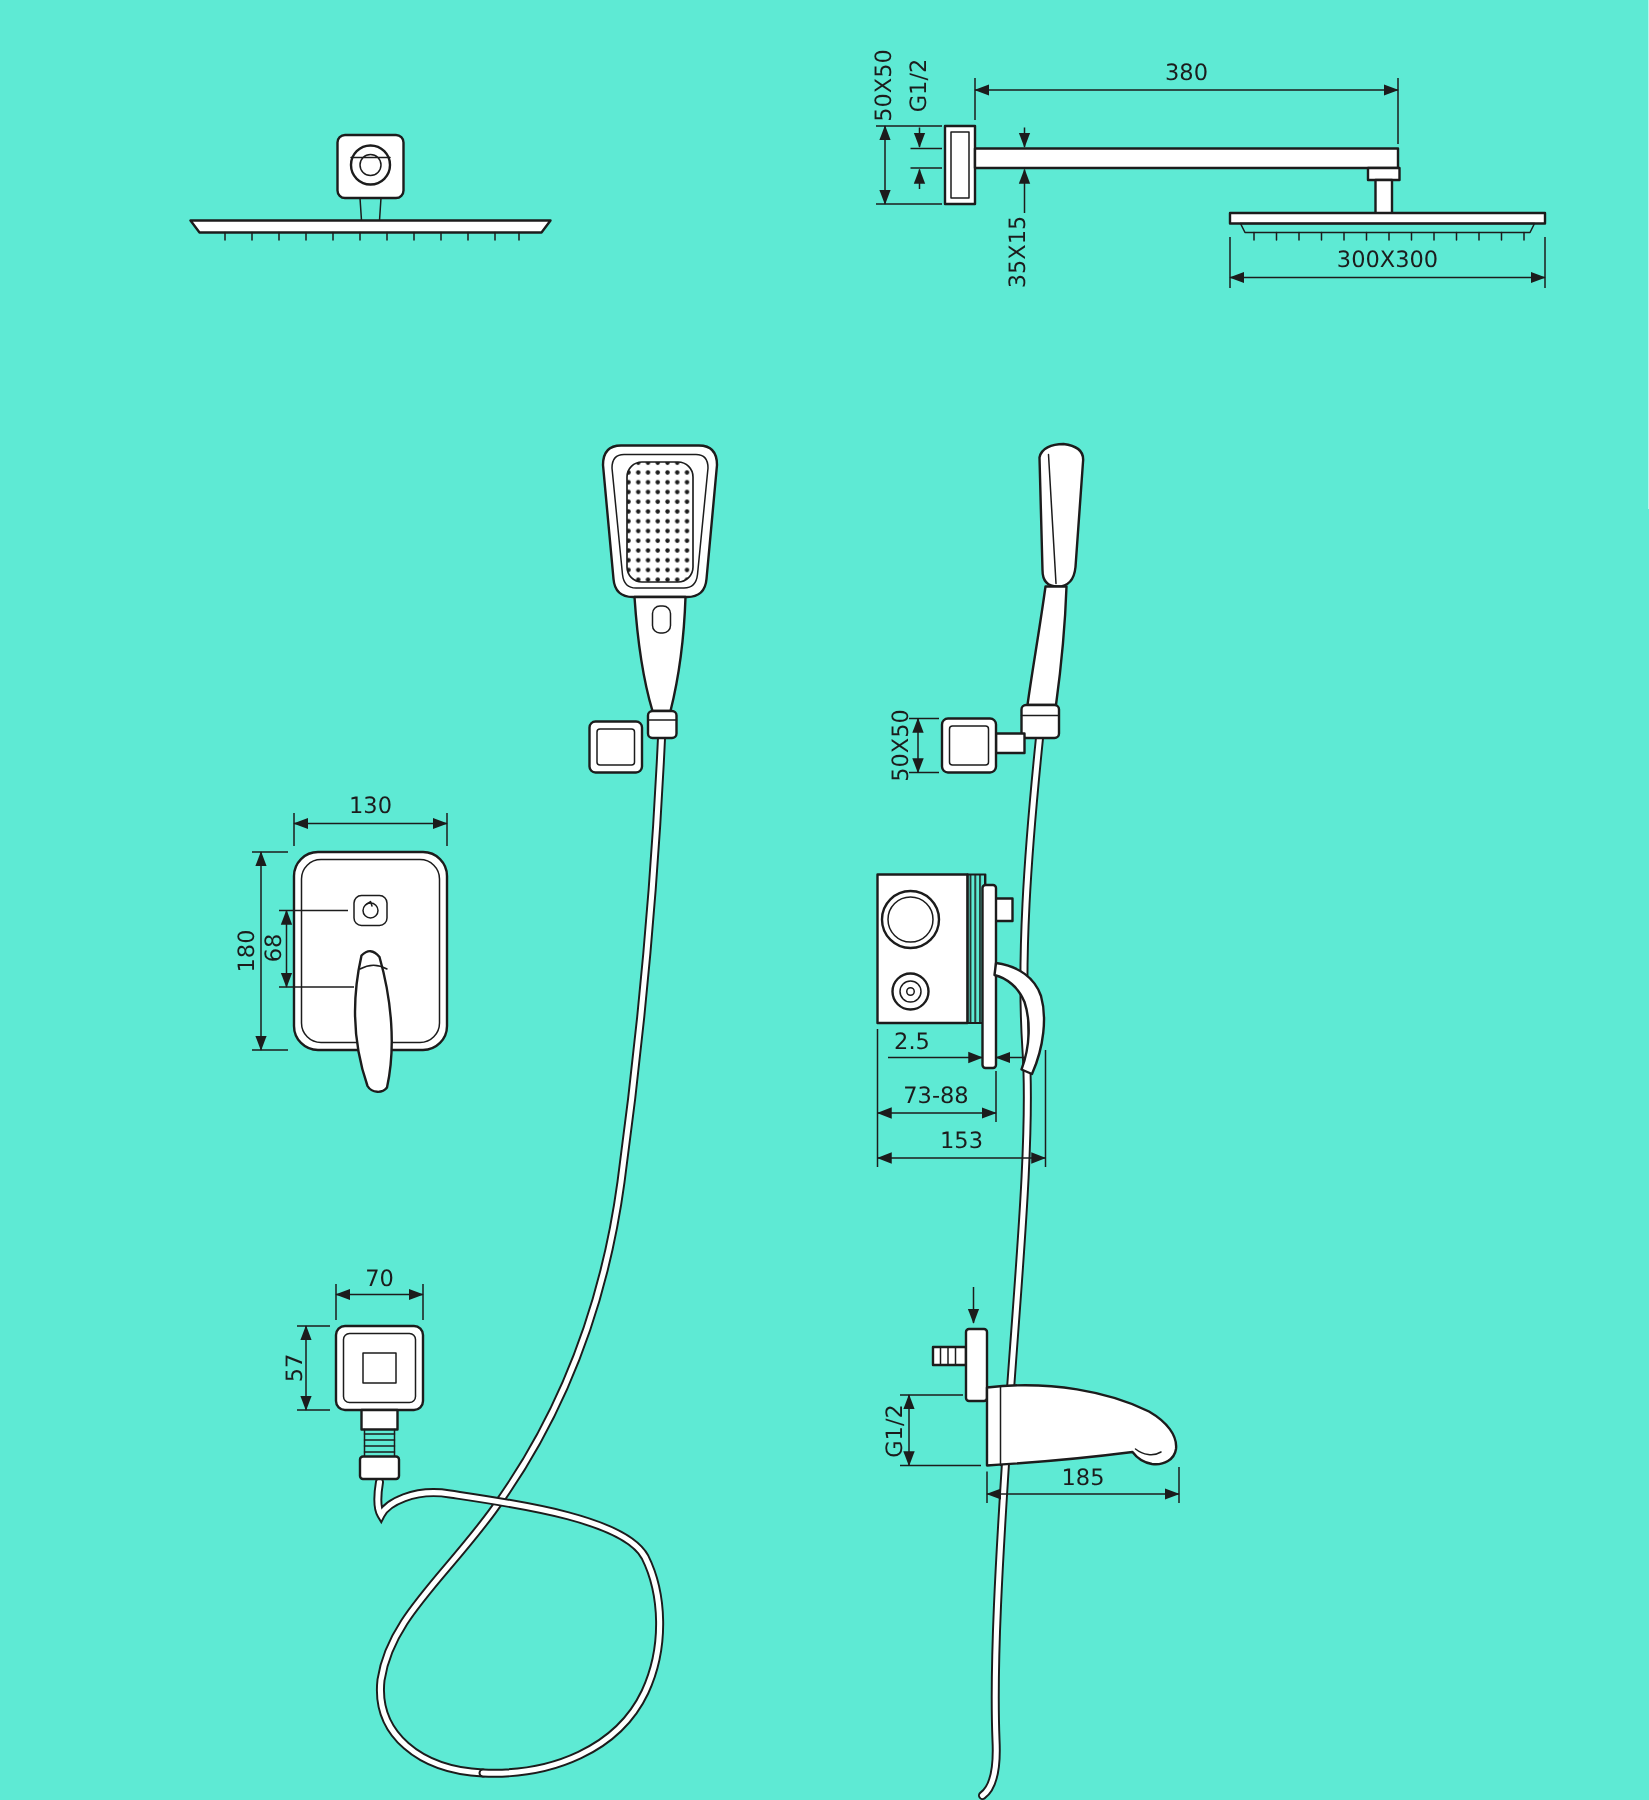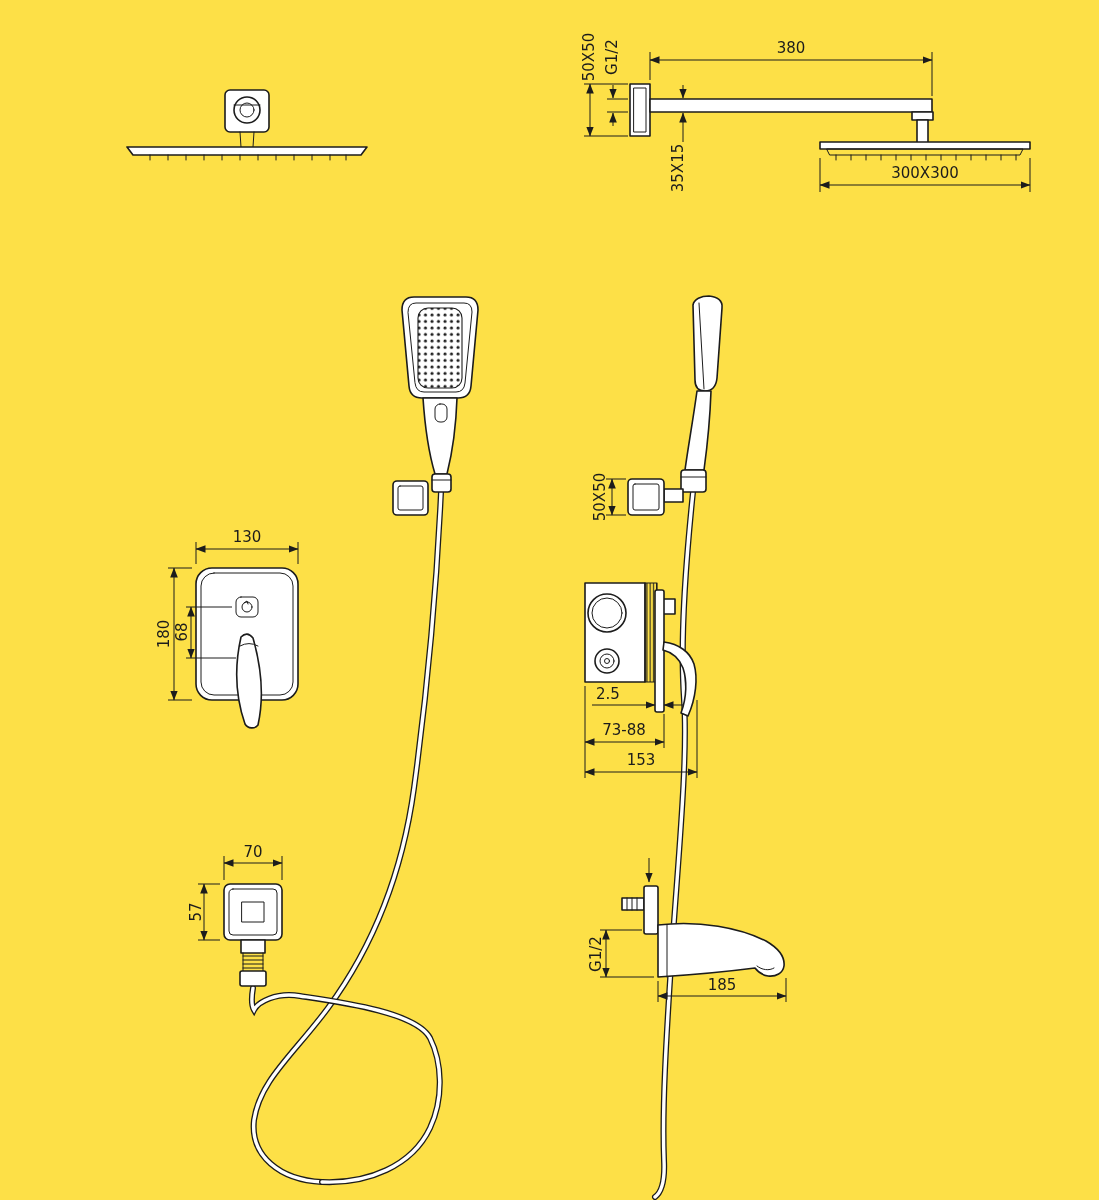--- a/index.html
+++ b/index.html
@@ -1,16 +1,16 @@
 <!DOCTYPE html>
 <html><head>
 <meta charset="utf-8">
 <style>
   html,body{margin:0;padding:0;background:#ffffff;}
-  .stage{width:1099px;height:1200px;position:relative;background:#fde047;overflow:hidden;}
+  .stage{width:1099px;height:1200px;position:relative;background:#5eead4;overflow:hidden;}
   svg{position:absolute;top:0;left:0;display:block;}
   .ln{fill:none;stroke:#1c1c1c;stroke-width:1.6;stroke-linecap:round;stroke-linejoin:round;}
   .solid{fill:#ffffff;stroke:#1c1c1c;stroke-width:1.6;stroke-linejoin:round;}
   .dim{fill:none;stroke:#1c1c1c;stroke-width:1;}
   .thin{stroke-width:1;}
   .hoseB{fill:none;stroke:#1c1c1c;stroke-width:6;stroke-linecap:round;}
   .hoseW{fill:none;stroke:#ffffff;stroke-width:3.4;stroke-linecap:round;}
   .t{font-family:"DejaVu Sans",sans-serif;font-size:15px;fill:#1c1c1c;stroke:none;}
 </style>
 </head>

